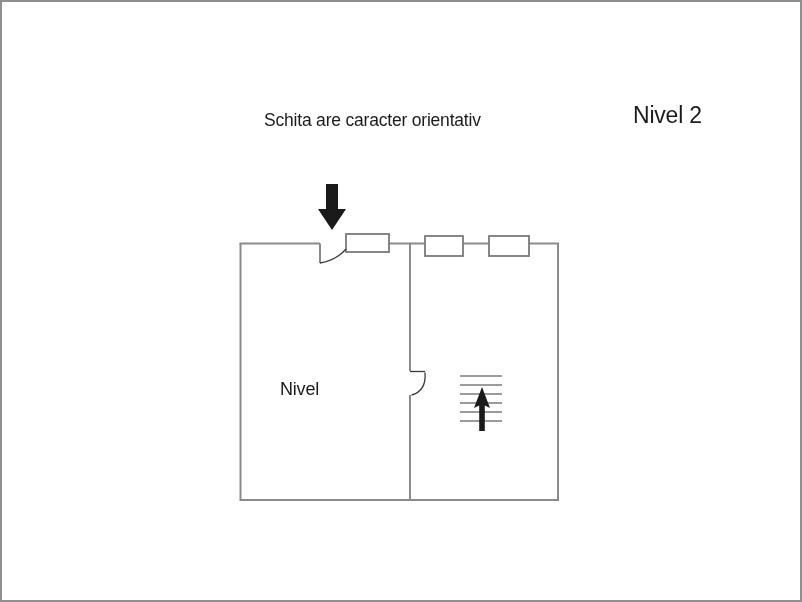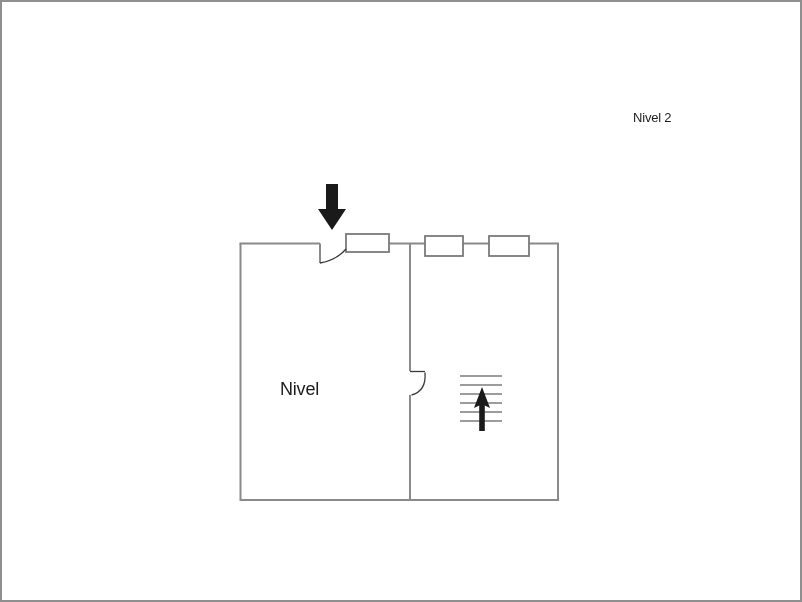--- a/index.html
+++ b/index.html
@@ -13,28 +13,29 @@
     font-family:"Liberation Sans","DejaVu Sans",sans-serif;
   }
   .plan-svg{position:absolute;left:0;top:0;width:802px;height:602px;}
   .label{
     position:absolute;
     color:#1c1c1c;
     white-space:nowrap;
     letter-spacing:-0.2px;
   }
   .label-disclaimer{left:262px;top:108px;font-size:17.5px;}
-  .label-level{left:631px;top:108px;font-size:13px;}
+  .label-level{left:631px;top:100px;font-size:23px;}
   .label-room{left:278px;top:377px;font-size:18px;}
 </style>
 </head>
 <body>
 
 <div class="canvas">
 
+  <div class="label label-disclaimer">Schita are caracter orientativ</div>
 
   <div class="label label-level">Nivel 2</div>
 
   <div class="label label-room">Nivel</div>
 
   <svg class="plan-svg" viewBox="0 0 802 602">
 
     <g stroke="#8a8a8a" stroke-width="2" fill="none">
 
       <path d="M238.5,241.5 L238.5,498 L556,498 L556,241.5"></path>

